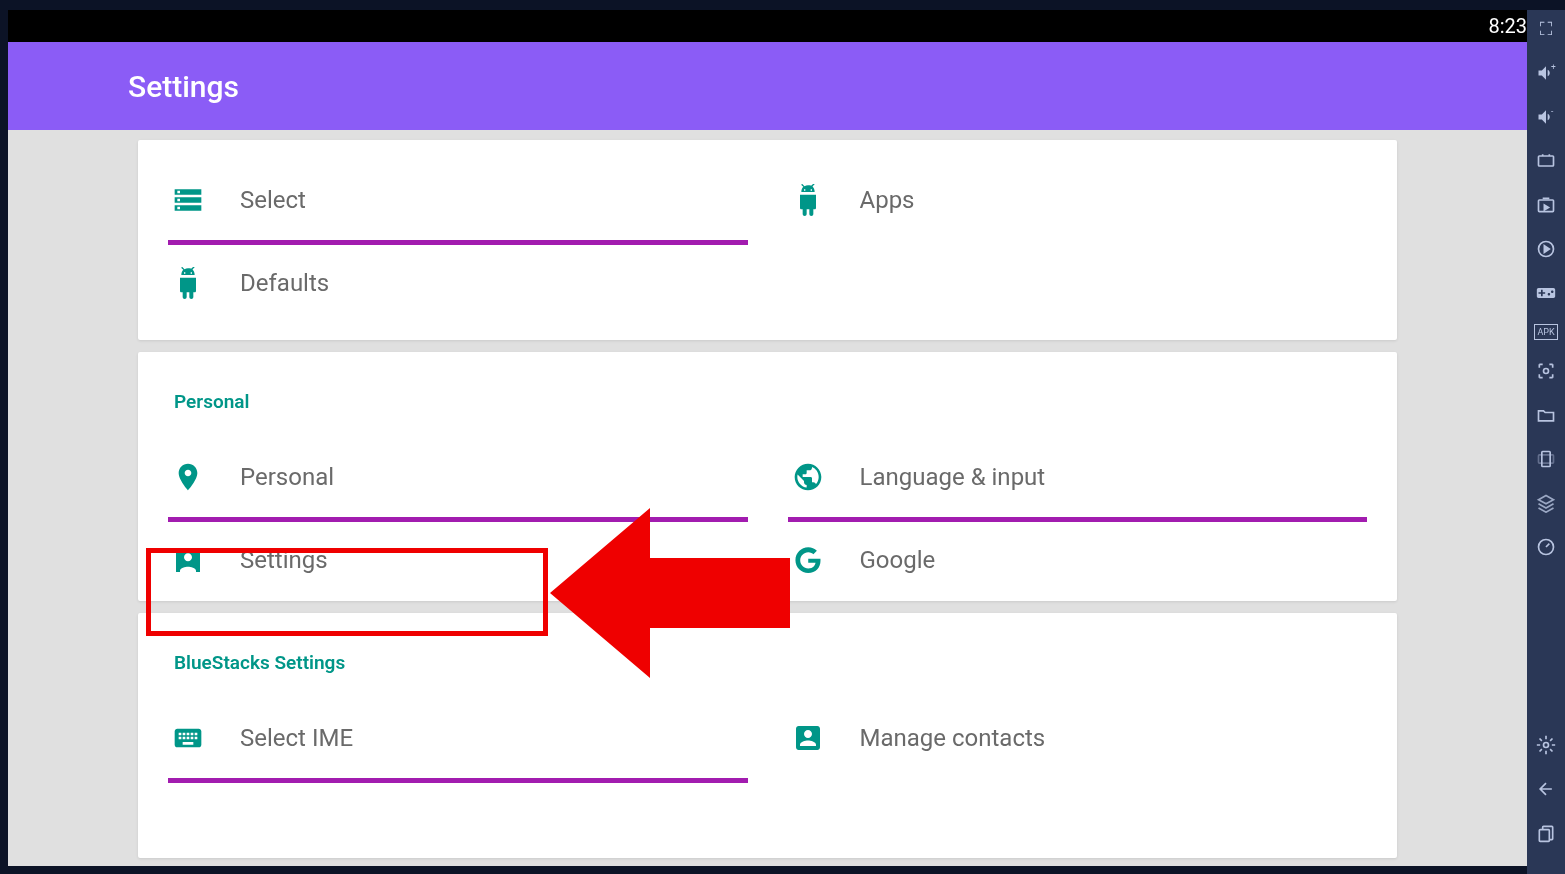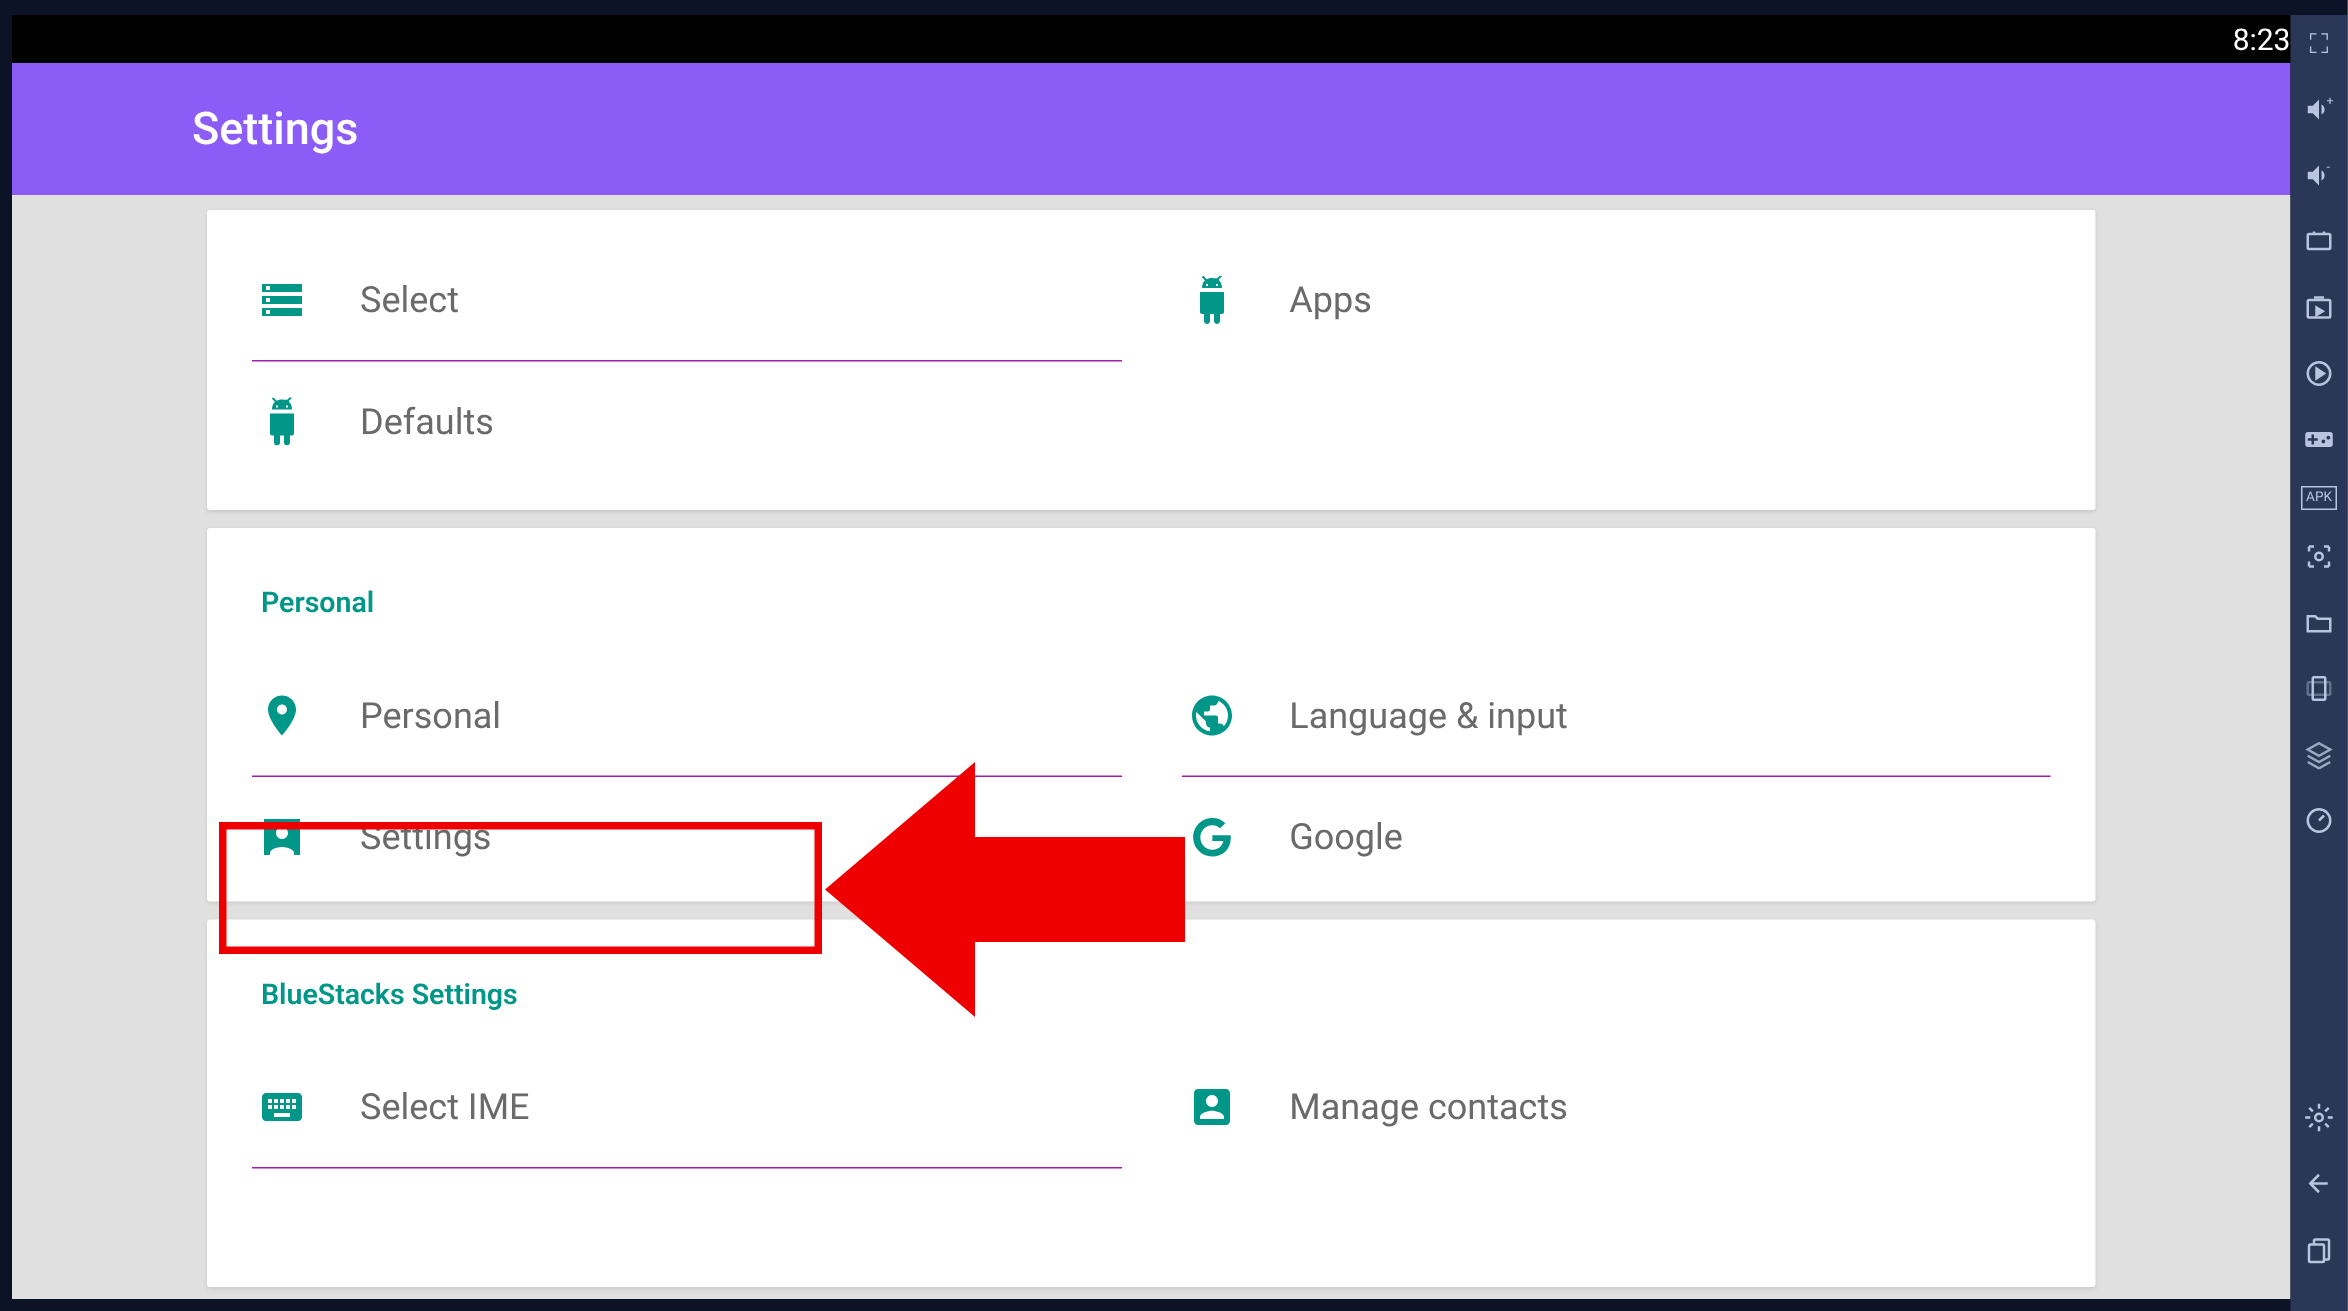--- a/index.html
+++ b/index.html
@@ -76,21 +76,21 @@
     }
     .row-grid {
       display: grid;
       grid-template-columns: 1fr 1fr;
       column-gap: 40px;
     }
     .setting-item {
       display: flex;
       align-items: center;
       height: 80px;
-      border-top: 1px solid #a21caf;
+      border-top: 5px solid #a21caf;
       cursor: pointer;
       position: relative;
     }
     .setting-item.no-border { border-top: none; }
     .setting-icon {
       width: 40px;
       height: 40px;
       margin-right: 32px;
       display: flex;
       align-items: center;

